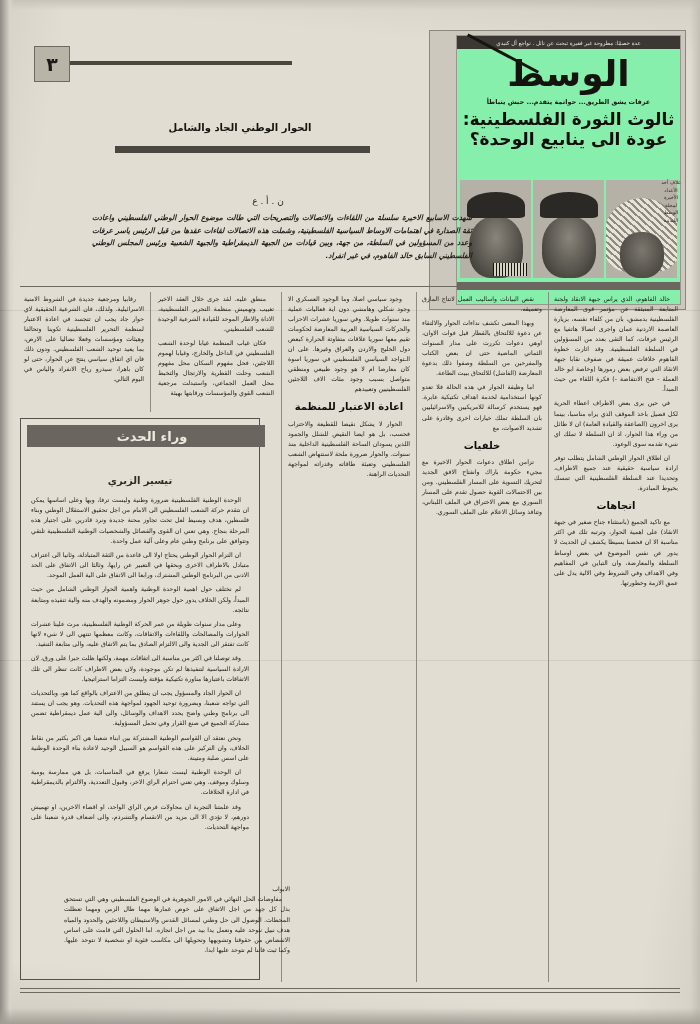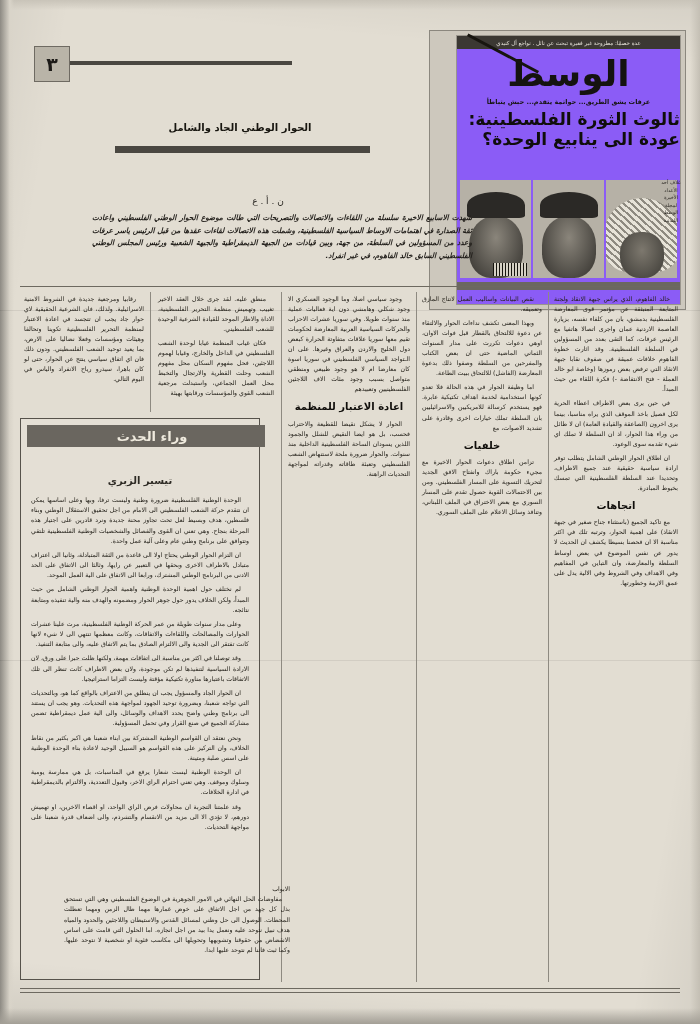--- a/index.html
+++ b/index.html
@@ -40,27 +40,27 @@
     font-style:italic;border-bottom:2px solid #17150f;padding:0 3px 0 3px;
     line-height:1.05;
   }
   .mast-date{font-size:7.5px;color:#2a2722;letter-spacing:.3px;margin-top:2px;text-align:center;direction:ltr;}
 
   
   .cover{
     position:absolute;right:14px;top:30px;width:255px;height:278px;
     background:#cdc8bd;border:1px solid #8b877e;overflow:hidden;
   }
-  .cover-inner{position:absolute;left:26px;top:4px;right:4px;bottom:4px;background:#8b5cf6;border:1px solid #9a968d;}
+  .cover-inner{position:absolute;left:26px;top:4px;right:4px;bottom:4px;background:#86efac;border:1px solid #9a968d;}
   .cov-topstrip{position:absolute;left:0;top:0;width:100%;height:13px;background:#3b3833;color:#e8e4da;font-size:5.5px;display:flex;align-items:center;justify-content:center;letter-spacing:.2px;}
   .cov-logo{position:absolute;left:0;right:0;top:14px;height:46px;display:flex;align-items:center;justify-content:center;}
   .cov-logo span{font-size:36px;font-weight:bold;color:#151310;letter-spacing:-2px;}
   .cov-slash{position:absolute;left:6px;top:16px;width:80px;height:3px;background:#17150f;transform:rotate(28deg);}
   .cov-kicker{position:absolute;left:0;right:0;top:62px;text-align:center;font-size:6.5px;color:#17150f;font-weight:bold;}
-  .cov-head{position:absolute;left:0;right:0;top:74px;text-align:right;color:#100e0b;font-weight:bold;line-height:1.15;}
+  .cov-head{position:absolute;left:0;right:0;top:74px;text-align:center;color:#100e0b;font-weight:bold;line-height:1.15;}
   .cov-head .l1{font-size:17px;display:block;}
   .cov-head .l2{font-size:17px;display:block;}
   .cov-photos{position:absolute;left:3px;right:3px;bottom:26px;height:98px;display:flex;gap:2px;}
   .ph{flex:1;position:relative;overflow:hidden;background:#b6b1a6;}
   .ph .face{position:absolute;left:50%;bottom:0;transform:translateX(-50%);width:54px;height:62px;border-radius:47% 47% 40% 40%;background:radial-gradient(ellipse at 50% 35%,#8a857b,#4d4a44 70%,#33302b);}
   .ph .kef{position:absolute;left:50%;bottom:6px;transform:translateX(-50%);width:76px;height:74px;border-radius:50% 50% 32% 32%;background:repeating-linear-gradient(42deg,#e7e3d8 0 3px,#8e8a80 3px 5px);}
   .ph .kef2{position:absolute;left:50%;bottom:0;transform:translateX(-50%);width:44px;height:46px;border-radius:45%;background:radial-gradient(ellipse at 50% 40%,#7d786e,#3c3a35);}
   .ph .hair{position:absolute;left:50%;top:12px;transform:translateX(-50%);width:58px;height:26px;border-radius:50% 50% 10% 10%;background:#2b2926;}
   .ph .bar{position:absolute;right:4px;bottom:2px;width:34px;height:13px;background:repeating-linear-gradient(90deg,#17150f 0 1px,#d6d1c5 1px 3px);}
   .cov-foot{position:absolute;left:0;right:0;bottom:14px;height:8px;background:#6b6760;}

